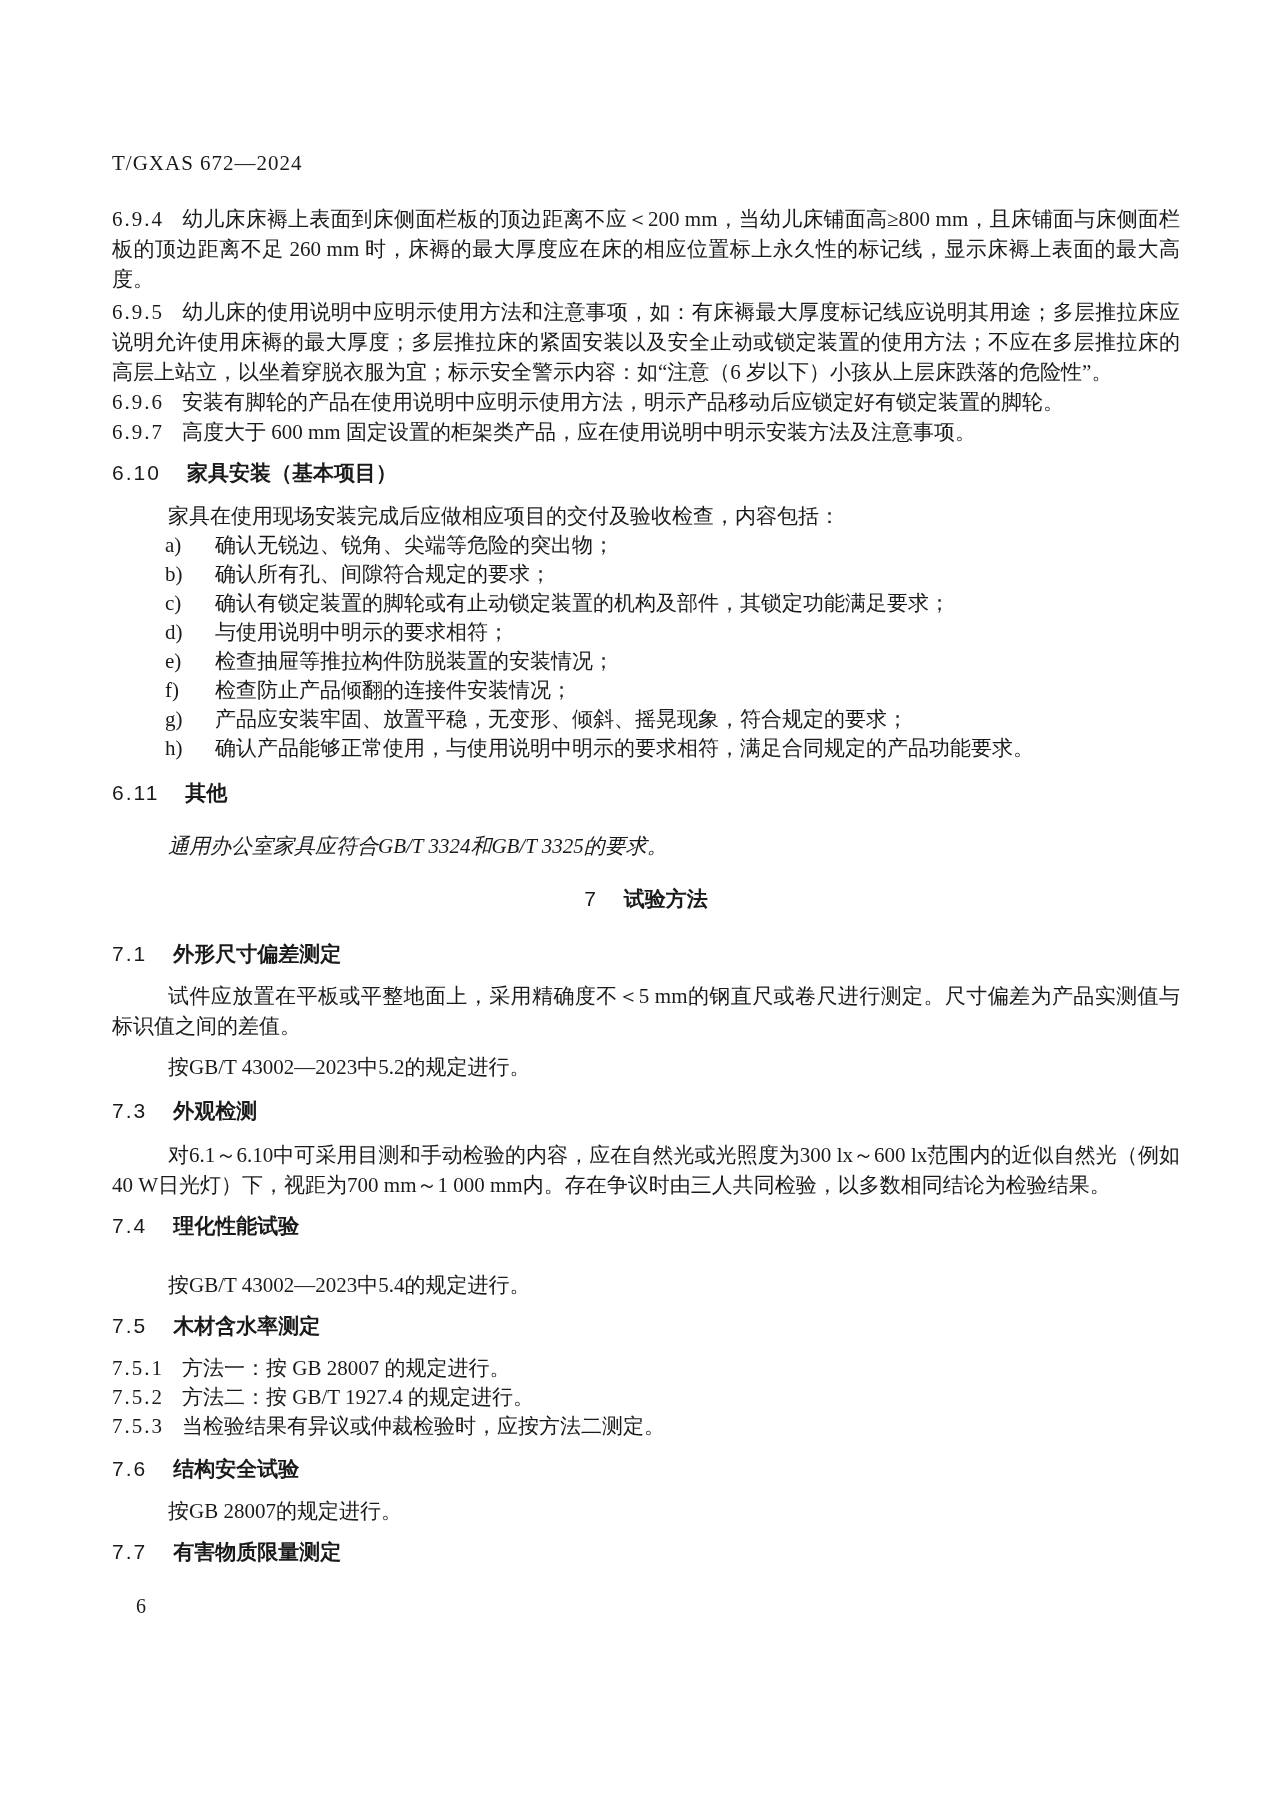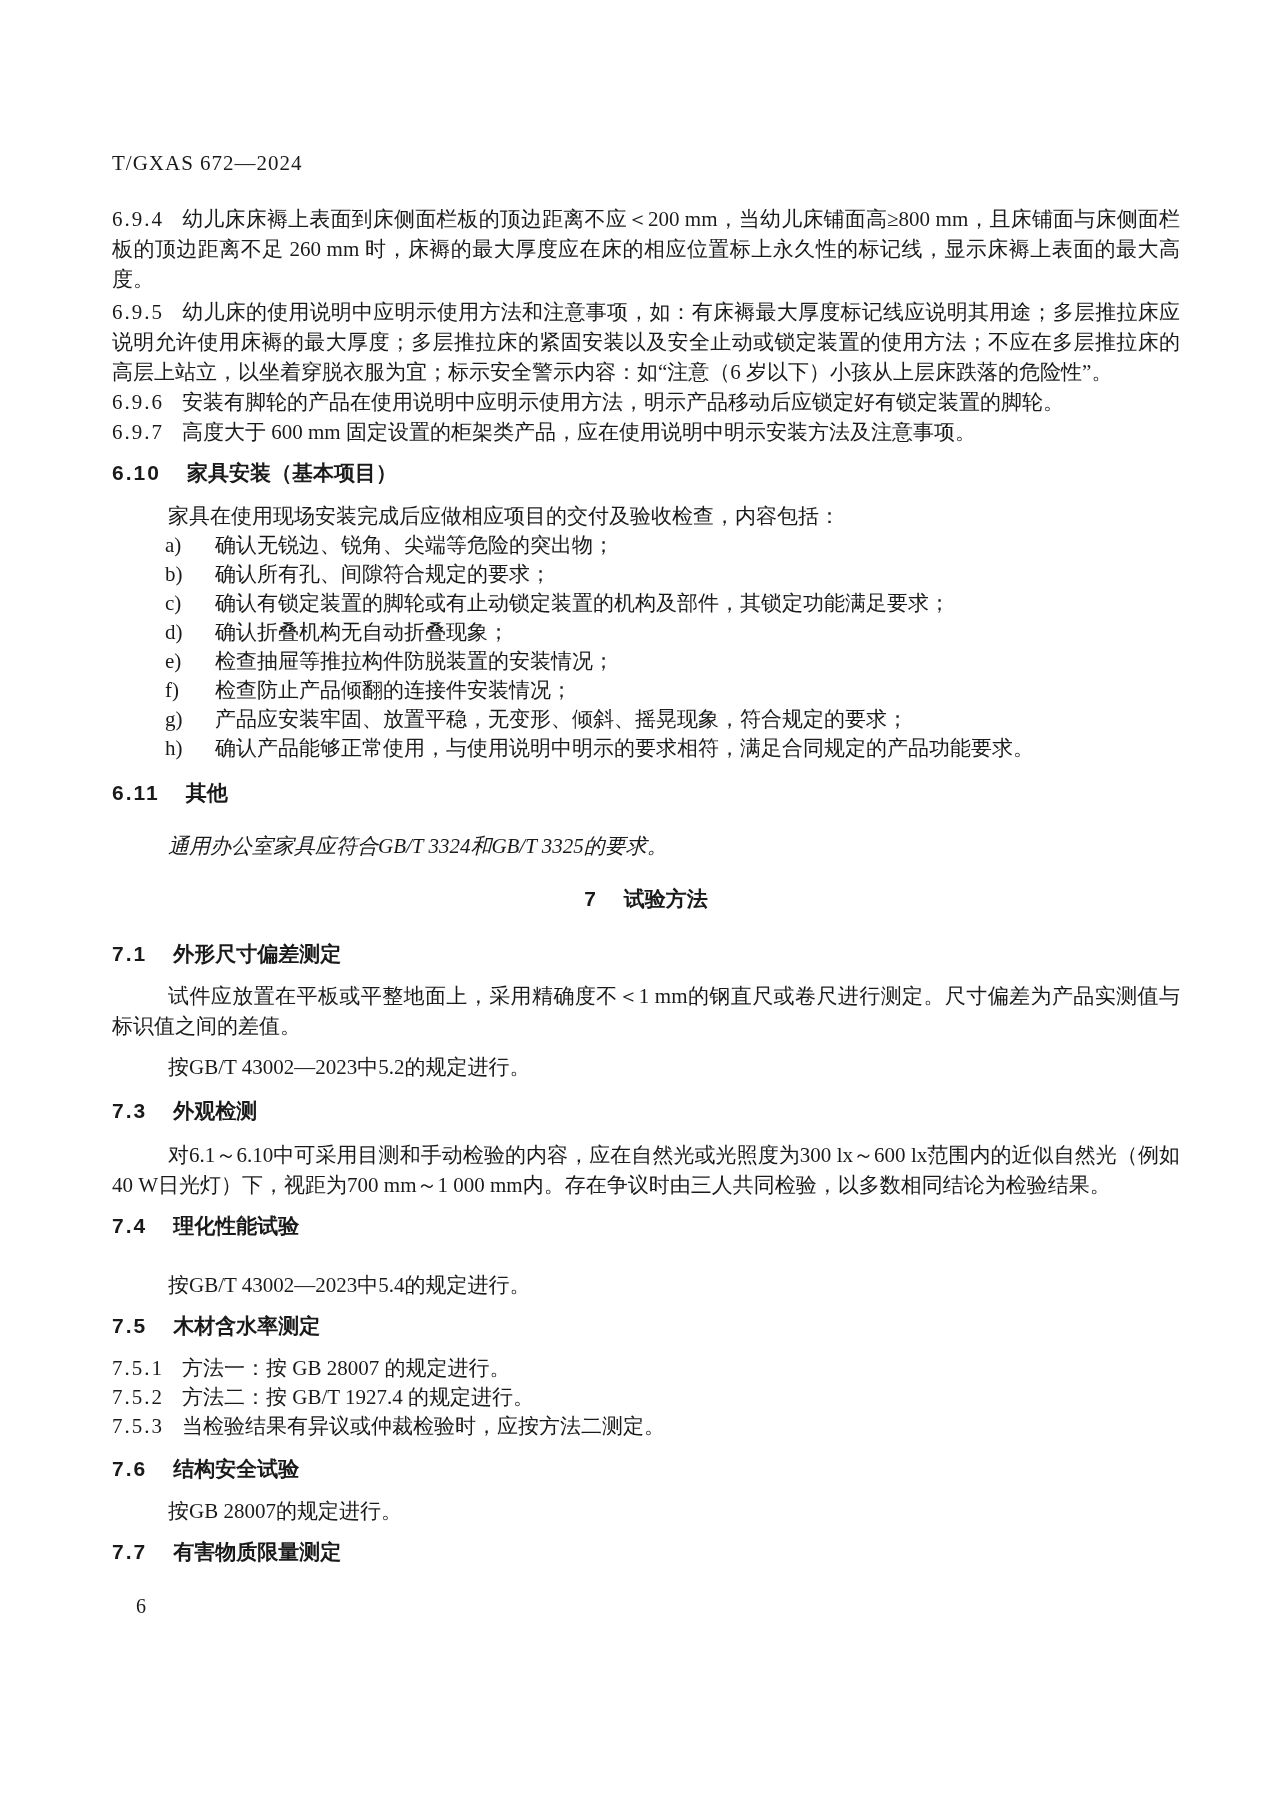--- a/index.html
+++ b/index.html
@@ -47,21 +47,21 @@
   
   .heading {
     font-family: "Liberation Sans", sans-serif;
     font-weight: bold;
     font-size: 21px;
     line-height: 28px;
   }
   .heading .hnum {
     letter-spacing: 2px;
     margin-right: 26px;
-    font-weight: 700;
+    font-weight: 400;
   }
   
   .list { margin-top: 0; }
   .li {
     display: flex;
     font-size: 21px;
     line-height: 29px;
     padding-left: 53px;
   }
   .li .marker { flex: none; width: 50px; }
@@ -122,21 +122,21 @@
       <div class="li">
           <span class="marker">b)</span>
           <span class="litext">确认所有孔、间隙符合规定的要求；</span>
         </div>
       <div class="li">
           <span class="marker">c)</span>
           <span class="litext">确认有锁定装置的脚轮或有止动锁定装置的机构及部件，其锁定功能满足要求；</span>
         </div>
       <div class="li">
           <span class="marker">d)</span>
-          <span class="litext">确认折叠机构无自动折叠现象；</span>
+          <span class="litext">与使用说明中明示的要求相符；</span>
         </div>
       <div class="li">
           <span class="marker">e)</span>
           <span class="litext">检查抽屉等推拉构件防脱装置的安装情况；</span>
         </div>
       <div class="li">
           <span class="marker">f)</span>
           <span class="litext">检查防止产品倾翻的连接件安装情况；</span>
         </div>
       <div class="li">
@@ -149,21 +149,21 @@
         </div>
     </div>
 
     <h3 class="heading m-h611"><span class="hnum">6.11</span><span class="htitle">其他</span></h3>
 
     <p class="para m-p611">通用办公室家具应符合GB/T 3324和GB/T 3325的要求。</p>
 
     <h2 class="heading m-h7"><span class="hnum">7</span><span class="htitle">试验方法</span></h2>
 
     <h3 class="heading m-h71"><span class="hnum">7.1</span><span class="htitle">外形尺寸偏差测定</span></h3>
-    <p class="para m-p71">试件应放置在平板或平整地面上，采用精确度不＜1 mm的钢直尺或卷尺进行测定。尺寸偏差为产品实测值与标识值之间的差值。</p>
+    <p class="para m-p71">试件应放置在平板或平整地面上，采用精确度不＜5 mm的钢直尺或卷尺进行测定。尺寸偏差为产品实测值与标识值之间的差值。</p>
 
     <p class="para m-p72">按GB/T 43002—2023中5.2的规定进行。</p>
 
     <h3 class="heading m-h73"><span class="hnum">7.3</span><span class="htitle">外观检测</span></h3>
     <p class="para m-p73">对6.1～6.10中可采用目测和手动检验的内容，应在自然光或光照度为300 lx～600 lx范围内的近似自然光（例如40 W日光灯）下，视距为700 mm～1 000 mm内。存在争议时由三人共同检验，以多数相同结论为检验结果。</p>
 
     <h3 class="heading m-h74"><span class="hnum">7.4</span><span class="htitle">理化性能试验</span></h3>
     <p class="para m-p74">按GB/T 43002—2023中5.4的规定进行。</p>
 
     <h3 class="heading m-h75"><span class="hnum">7.5</span><span class="htitle">木材含水率测定</span></h3>

